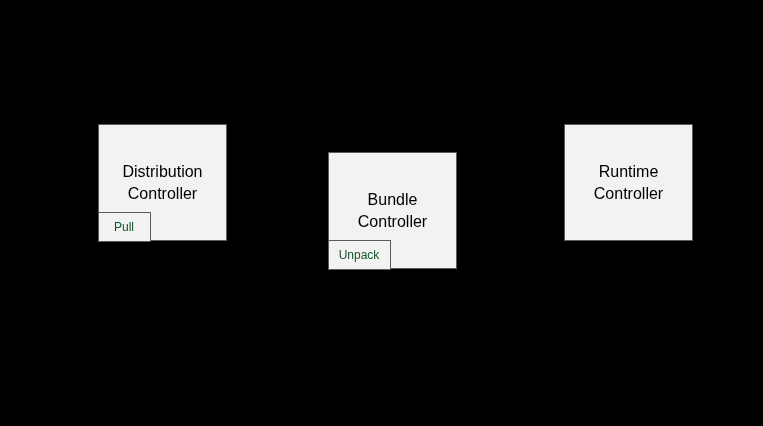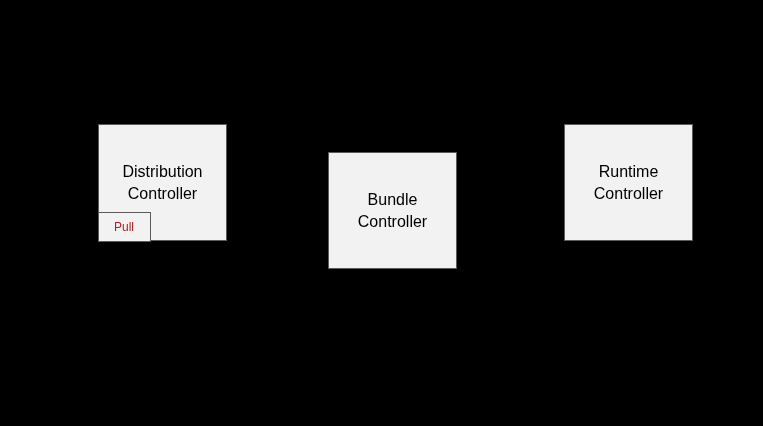--- a/index.html
+++ b/index.html
@@ -44,21 +44,21 @@
     height: 30px;
     box-sizing: border-box;
     background: #f2f2f2;
     border: 1.5px solid #5b5b5b;
     display: flex;
     align-items: center;
     justify-content: center;
   }
   .badge-label {
     font-size: 12px;
-    color: #b91c1c;
+    color: #14532d;
     white-space: nowrap;
   }
   .badge-pull   { width: 53px; }
   .badge-unpack { width: 63px; }
 </style>
 </head>
 <body>
 
 <div class="canvas">
 
@@ -66,20 +66,23 @@
     <div class="node-label">Distribution
 Controller</div>
     <div class="badge badge-pull">
       <span class="badge-label">Pull</span>
     </div>
   </div>
 
   <div class="node node-bundle">
     <div class="node-label">Bundle
 Controller</div>
+    <div class="badge badge-unpack">
+      <span class="badge-label">Unpack</span>
+    </div>
   </div>
 
   <div class="node node-runtime">
     <div class="node-label">Runtime
 Controller</div>
   </div>
 
 </div>
 
 </body></html>

